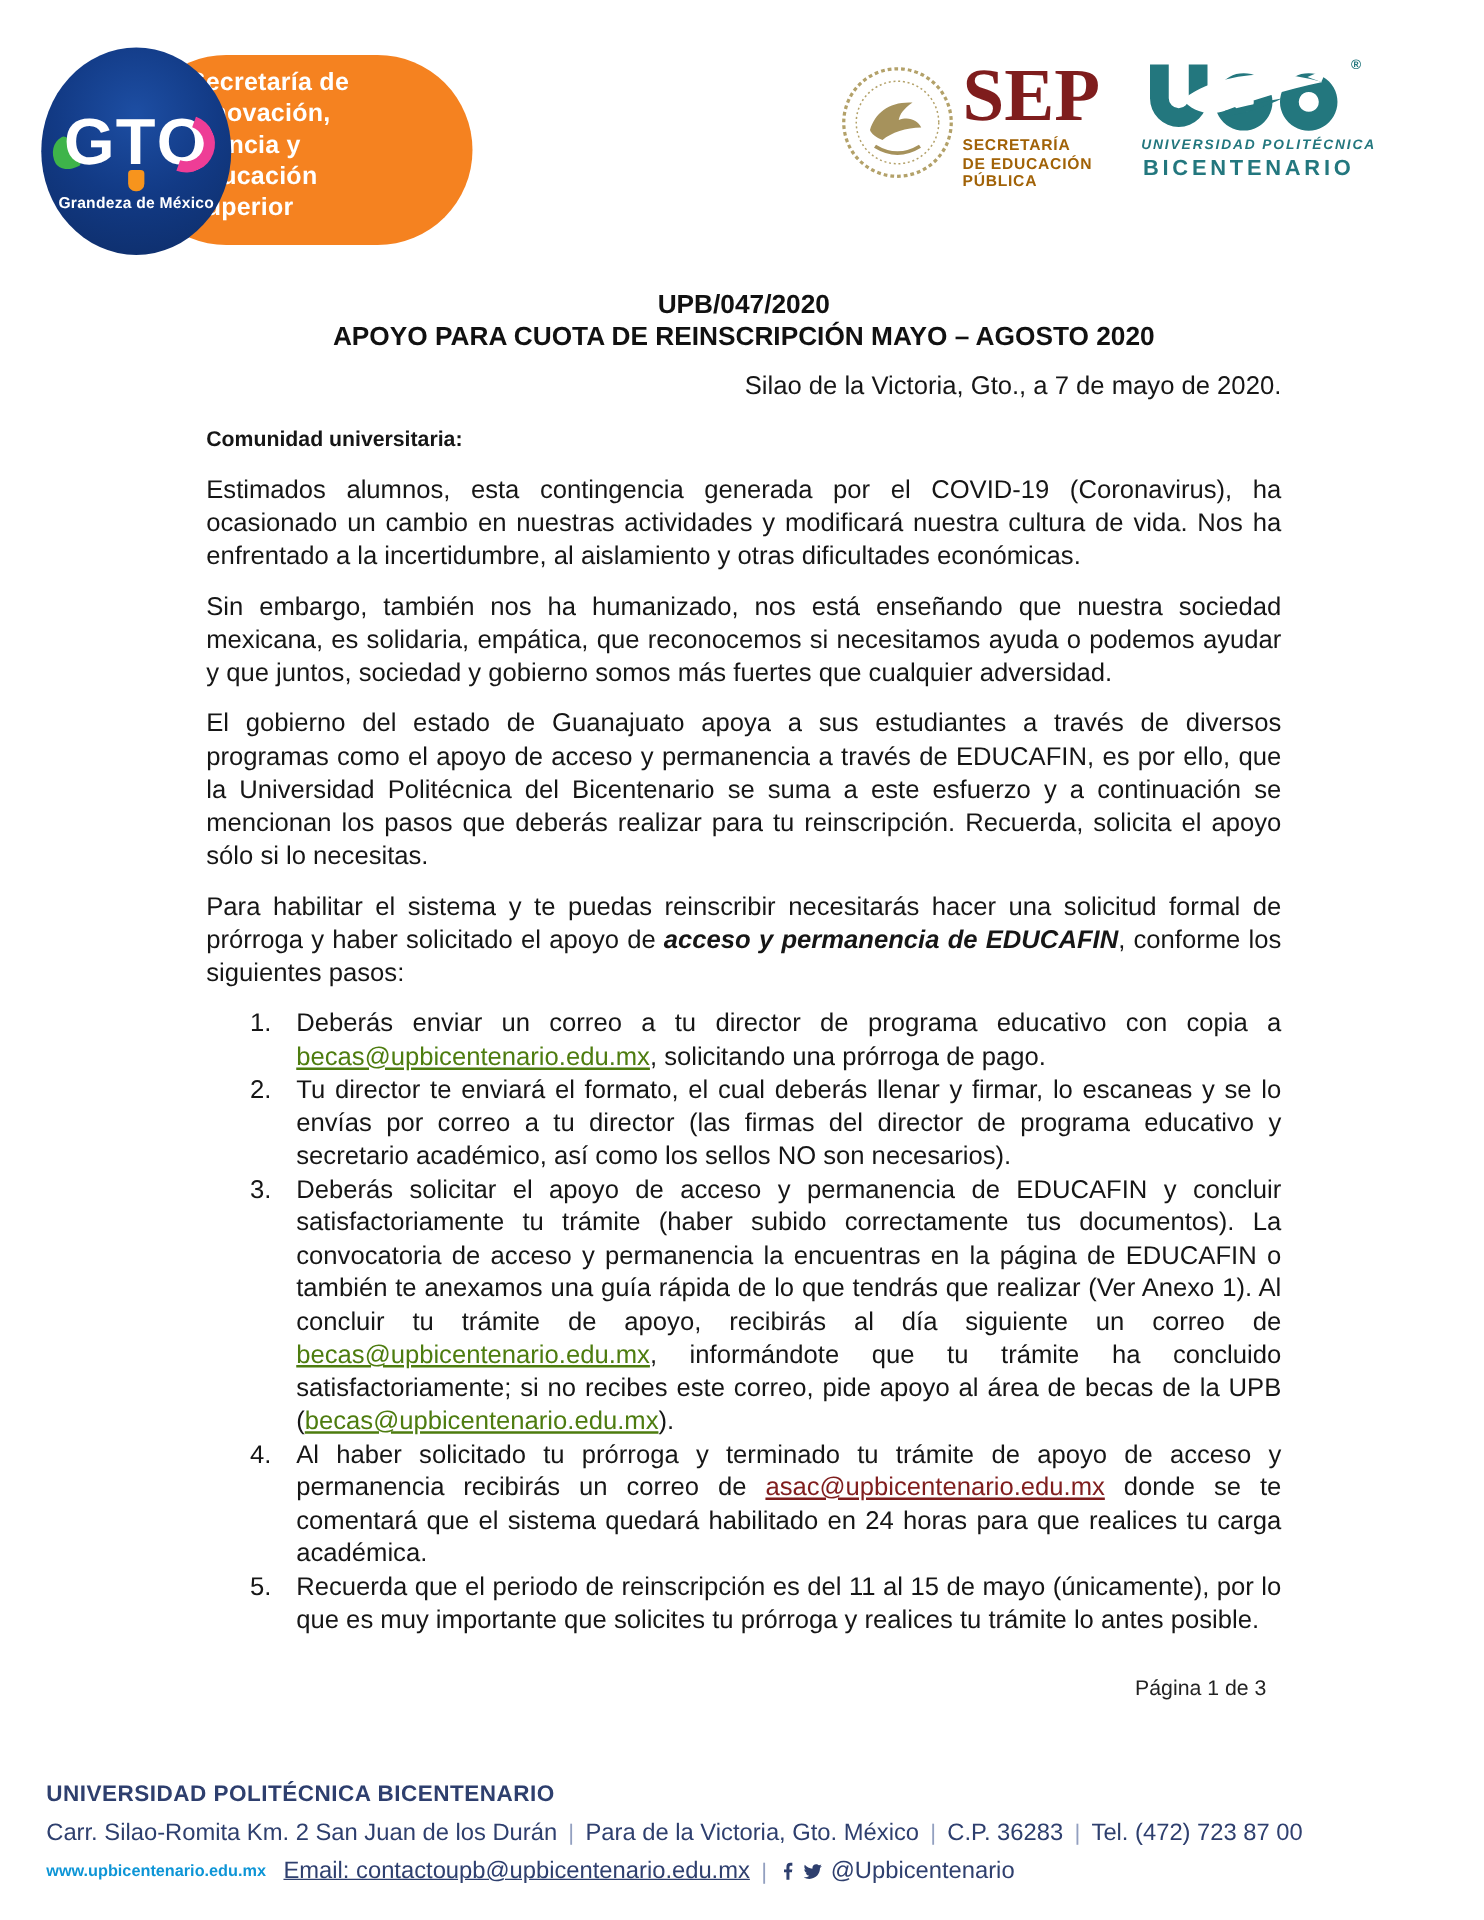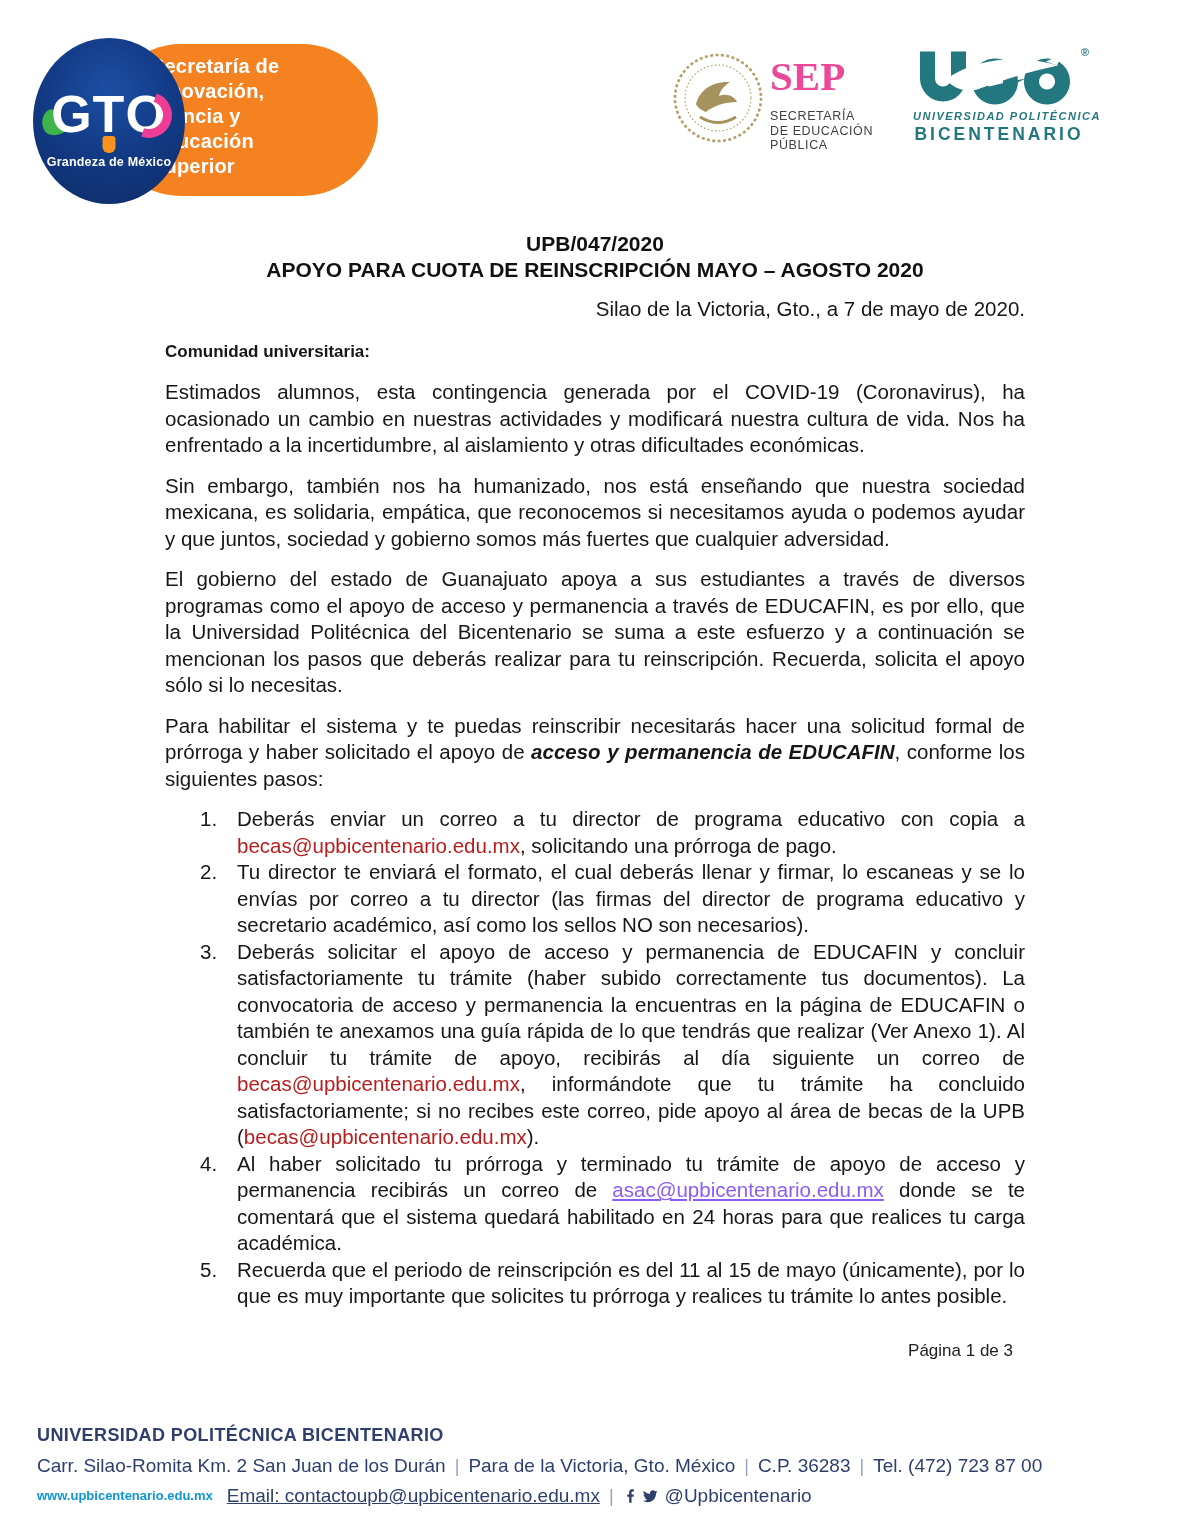--- a/index.html
+++ b/index.html
@@ -28,39 +28,39 @@
     width:13px;height:17px;background:#f7941d;border-radius:3px 3px 6px 6px;z-index:1;}
   .acc-pink{position:absolute;right:-5px;top:4px;width:28px;height:28px;border-radius:50%;
     border:9px solid transparent;border-right-color:#ee3d96;border-bottom-color:#ee3d96;
     transform:rotate(-25deg);z-index:3;}
   .gto-tagline{color:#ffffff;font-weight:bold;font-size:12.5px;margin-top:15px;letter-spacing:.2px;}
 
   .sep-logo{position:absolute;left:672px;top:48px;width:260px;height:110px;}
   .sep-seal{position:absolute;left:0;top:4px;width:92px;height:92px;}
   .sep-text{position:absolute;left:98px;top:0;}
   .sep-acronym{font-family:"Liberation Serif","DejaVu Serif",serif;font-weight:bold;
-    font-size:41px;line-height:56px;color:#ec4899;}
-  .sep-caption{margin-top:5px;color:#404040;font-size:12.5px;font-weight:normal;
+    font-size:60px;line-height:56px;color:#7f1d1d;}
+  .sep-caption{margin-top:5px;color:#a16207;font-size:12.5px;font-weight:bold;
     letter-spacing:.6px;line-height:14.5px;}
 
   .upb-logo{position:absolute;left:913px;top:50px;width:172px;text-align:center;color:#23777e;}
   .upb-mark{display:block;margin:0 auto;width:163px;height:56px;}
   .upb-reg{position:absolute;right:-4px;top:-4px;font-size:11px;font-weight:bold;}
   .upb-line1{margin-top:4px;font-size:11px;letter-spacing:1.5px;font-weight:bold;white-space:nowrap;font-style:italic;}
   .upb-line2{margin-top:2px;font-size:17.5px;letter-spacing:3px;font-weight:bold;white-space:nowrap;}
 
   
   .body-col{position:absolute;left:165px;top:231px;width:860px;}
   .title-block{text-align:center;font-weight:bold;font-size:21px;line-height:26px;color:#111;}
   .dateline{text-align:right;font-size:20.5px;line-height:27px;margin-top:12px;}
   .salutation{font-weight:bold;font-size:17px;line-height:27px;margin-top:16px;}
   .para{font-size:20.5px;line-height:26.5px;text-align:justify;margin:14px 0 0 0;}
   .run-bi{font-weight:bold;font-style:italic;}
-  .run-link{color:#b91c1c;}
-  .run-link2{color:#8b5cf6;text-decoration:underline;}
+  .run-link{color:#4d7c0f;text-decoration:underline;}
+  .run-link2{color:#7f1d1d;text-decoration:underline;}
   .numbered-list{margin-top:14px;}
   .li{position:relative;padding-left:72px;font-size:20.5px;line-height:26.5px;text-align:justify;}
   .li-num{position:absolute;left:35px;top:0;}
   .page-number{position:absolute;right:174px;top:1341px;font-size:17px;color:#222;}
 
   
   .footer{position:absolute;left:37px;top:1424px;width:1110px;color:#2e3f6e;}
   .footer-org{font-weight:bold;font-size:18px;letter-spacing:.4px;line-height:22px;}
   .footer-address{font-size:19px;line-height:22px;margin-top:9px;white-space:nowrap;}
   .footer .sep-bar{color:#93a0c0;margin:0 9px;font-size:18px;}

